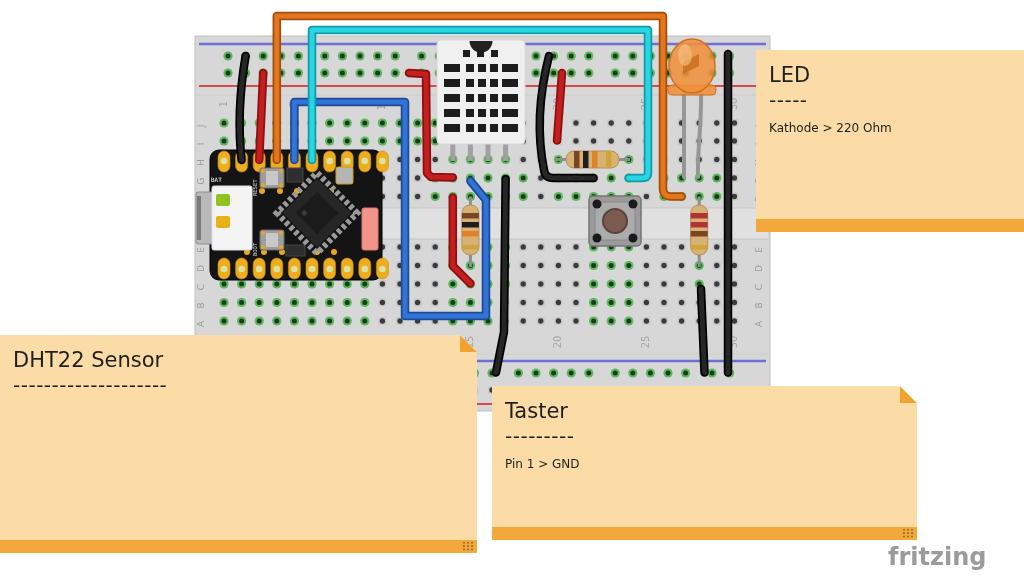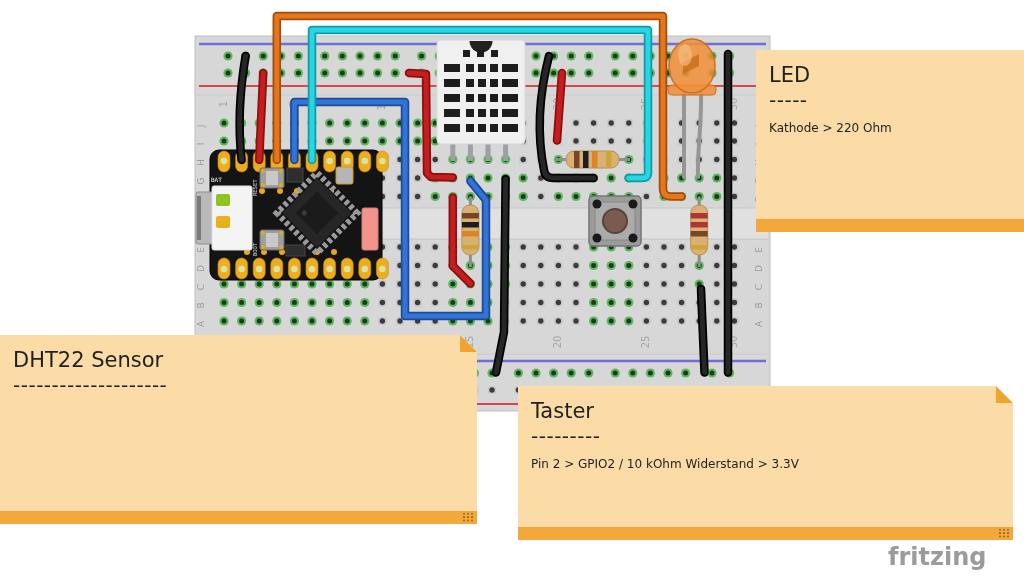--- a/index.html
+++ b/index.html
@@ -1305,46 +1305,46 @@
       <g>
         <path d="M701,289 L704.5,372.5" stroke="#000000" stroke-width="8.5" fill="none" stroke-linecap="round" stroke-linejoin="round"></path>
         <path d="M701,289 L704.5,372.5" stroke="#262626" stroke-width="5" fill="none" stroke-linecap="round" stroke-linejoin="round"></path>
       </g>
       <g>
         <path d="M728,54 L728,372.5" stroke="#000000" stroke-width="8.5" fill="none" stroke-linecap="round" stroke-linejoin="round"></path>
         <path d="M728,54 L728,372.5" stroke="#262626" stroke-width="5" fill="none" stroke-linecap="round" stroke-linejoin="round"></path>
       </g>
     </svg>
 
-  <div class="note" id="note-dht" style="left:0px;top:335px;width:477px;height:189px;">
+  <div class="note" id="note-dht" style="left:0px;top:335px;width:477px;height:218px;">
     <div class="title">DHT22 Sensor</div>
     <div class="divider">--------------------</div>
     <div class="lines">
     </div>
     <div class="bar"></div>
     <div class="fold"></div>
     <div class="grip"></div>
   </div>
 
   <div class="note" id="note-led" style="left:756px;top:50px;width:287px;height:182px;">
     <div class="title">LED</div>
     <div class="divider">-----</div>
     <div class="lines">
       <div class="line">Kathode &gt; 220 Ohm</div>
     </div>
     <div class="bar"></div>
     <div class="fold"></div>
     <div class="grip"></div>
   </div>
 
-  <div class="note" id="note-taster" style="left:518px;top:386px;width:495px;height:154px;">
+  <div class="note" id="note-taster" style="left:492px;top:386px;width:425px;height:154px;">
     <div class="title">Taster</div>
     <div class="divider">---------</div>
     <div class="lines">
-      <div class="line">Pin 2 &gt; GPIO2 / 10 kOhm Widerstand &gt; 3.3V</div>
+      <div class="line">Pin 1 &gt; GND</div>
     </div>
     <div class="bar"></div>
     <div class="fold"></div>
     <div class="grip"></div>
   </div>
 
   <div id="watermark" style="color: rgb(155, 155, 155);">fritzing</div>
 </div>
 
 </body></html>

